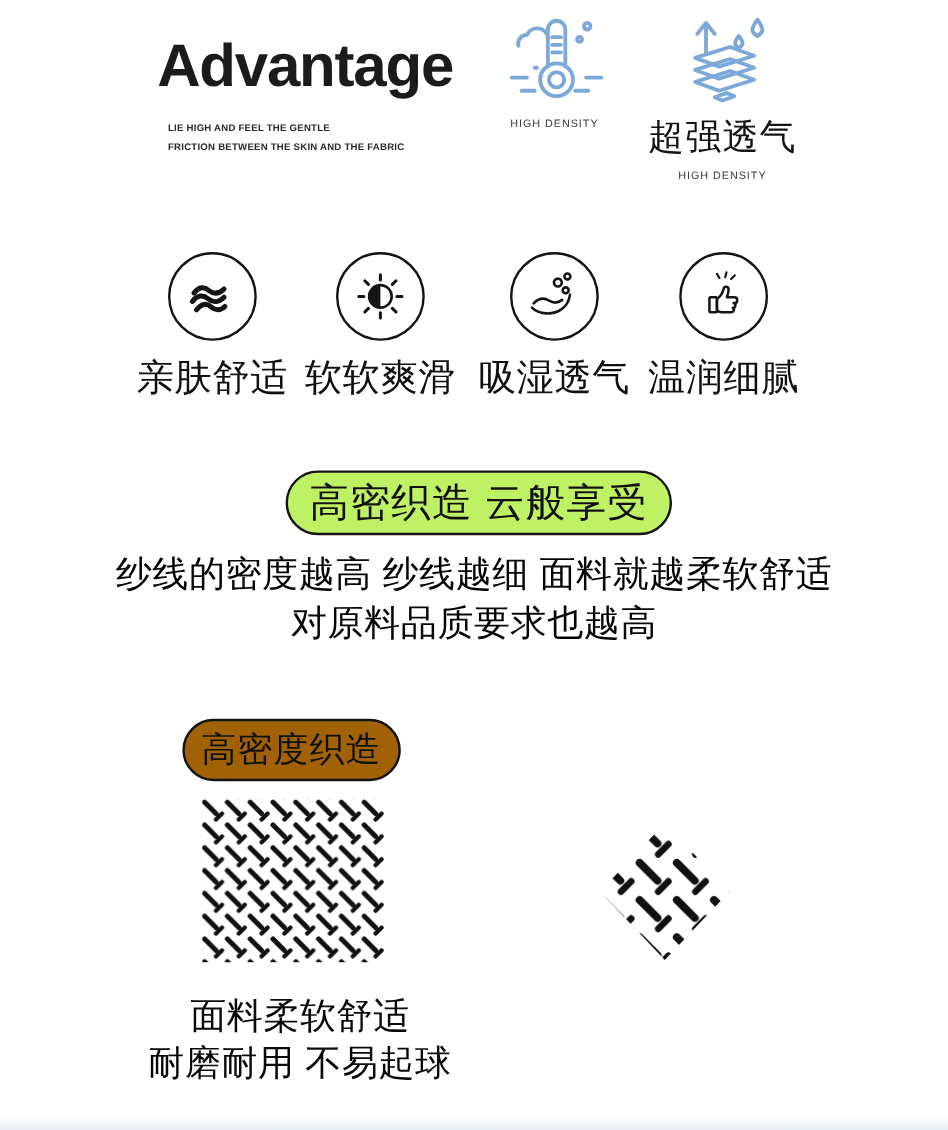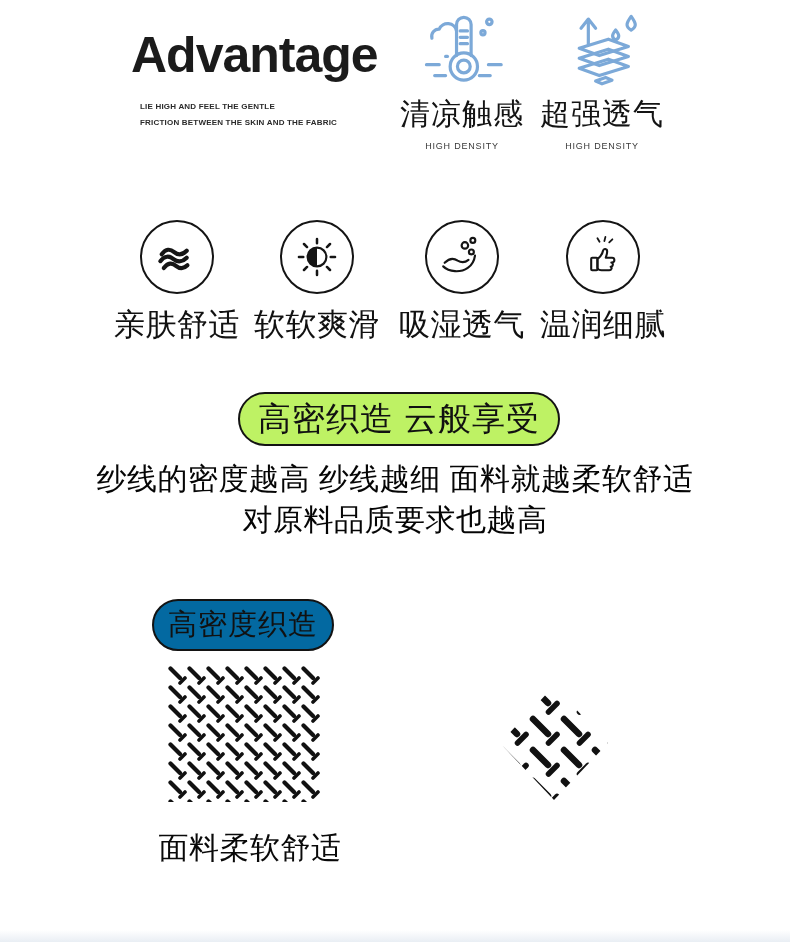--- a/index.html
+++ b/index.html
@@ -12,39 +12,39 @@
     position:absolute;left:131px;top:26px;font-size:50px;font-weight:bold;
     letter-spacing:-1px;color:#1b1b1b;
   }
   .subtitle{position:absolute;left:140px;top:99px;font-size:8px;line-height:15.5px;
     letter-spacing:0.2px;color:#2a2a2a;font-weight:bold;}
   .top-feature{position:absolute;top:10px;width:160px;text-align:center;}
   .top-feature .tf-icon{height:82px;display:flex;align-items:center;justify-content:center;}
   .top-feature .tf-label{margin-top:2px;font-size:30px;color:#141414;letter-spacing:1px;white-space:nowrap;}
   .top-feature .tf-sub{margin-top:6px;font-size:9px;letter-spacing:0.8px;color:#3a3a3a;}
   
-  .circle-feature{position:absolute;top:220px;width:150px;text-align:center;}
+  .circle-feature{position:absolute;top:210px;width:150px;text-align:center;}
   .circle-feature .ring{
     width:70px;height:70px;border:2.5px solid #141414;border-radius:50%;
     margin:0 auto;display:flex;align-items:center;justify-content:center;background:#fff;
   }
   .circle-feature .cf-label{margin-top:10px;font-size:31px;color:#111;letter-spacing:0.5px;white-space:nowrap;}
   
   .banner-pill{
     position:absolute;left:238px;top:392px;width:318px;height:50px;
     background:#bef264;border:2.5px solid #131313;border-radius:28px;
     display:flex;align-items:center;justify-content:center;
     font-size:33px;color:#111;letter-spacing:1px;white-space:nowrap;
   }
   
   .desc{position:absolute;left:0;top:458px;width:790px;text-align:center;
     font-size:30px;line-height:41px;color:#050505;letter-spacing:0.5px;}
   
   .tag-pill{
-    position:absolute;top:599px;height:48px;background:#0369a1;
+    position:absolute;top:599px;height:48px;background:#a16207;
     border:2.5px solid #131313;border-radius:26px;
     display:flex;align-items:center;justify-content:center;
     font-size:29px;color:#111;letter-spacing:1px;white-space:nowrap;
   }
   .tag-left{left:152px;width:178px;}
   .tag-right{left:472px;width:166px;}
   .weave-dense{position:absolute;left:168px;top:666px;}
   .weave-sparse{position:absolute;left:498px;top:684px;}
   .caption{position:absolute;top:828px;text-align:center;font-size:30px;line-height:39px;
     color:#090909;letter-spacing:0.5px;white-space:nowrap;}
@@ -73,21 +73,20 @@
         <path d="M39,50 V16 a8,8 0 0 1 16,0 V50"></path>
         <path d="M43,23 h8 M43,30 h8 M43,37 h8"></path>
         <circle cx="47" cy="62" r="15"></circle>
         <circle cx="47" cy="62" r="7"></circle>
         <circle cx="75" cy="13" r="3"></circle>
         <circle cx="68" cy="25" r="2.3"></circle>
         <path d="M6,60 h14 M74,60 h14 M15,72 h12 M64,72 h12"></path>
         <path d="M27,51 h2"></path>
       </svg>
     </div>
-    <div class="tf-label">清凉触感</div>
     <div class="tf-sub">HIGH DENSITY</div>
   </div>
 
   <div class="top-feature" style="left:522px;">
     <div class="tf-icon">
       <svg width="90" height="82" viewBox="0 0 90 90" fill="none" stroke="#7ca9d8" stroke-width="3.5" stroke-linecap="round" stroke-linejoin="round">
         <path d="M20,42 L52,32 L74,40 L42,50 Z"></path>
         <path d="M20,53 L52,43 L74,51 L42,61 Z"></path>
         <path d="M20,64 L52,54 L74,62 L42,72 Z"></path>
         <path d="M30,38 V12 M22,20 L30,10 L38,20"></path>
@@ -177,16 +176,17 @@
         <clipPath id="diamondClip">
           <polygon points="56,2 110,59 56,116 2,59"></polygon>
         </clipPath>
       </defs>
       <rect width="112" height="118" fill="url(#weaveS)" clip-path="url(#diamondClip)"></rect>
     </svg>
   </div>
 
   <div class="caption caption-left">
     <div>面料柔软舒适</div>
+    <div>耐磨耐用 不易起球</div>
   </div>
 
   <div class="bottom-strip"></div>
 </div>
 
 </body></html>

